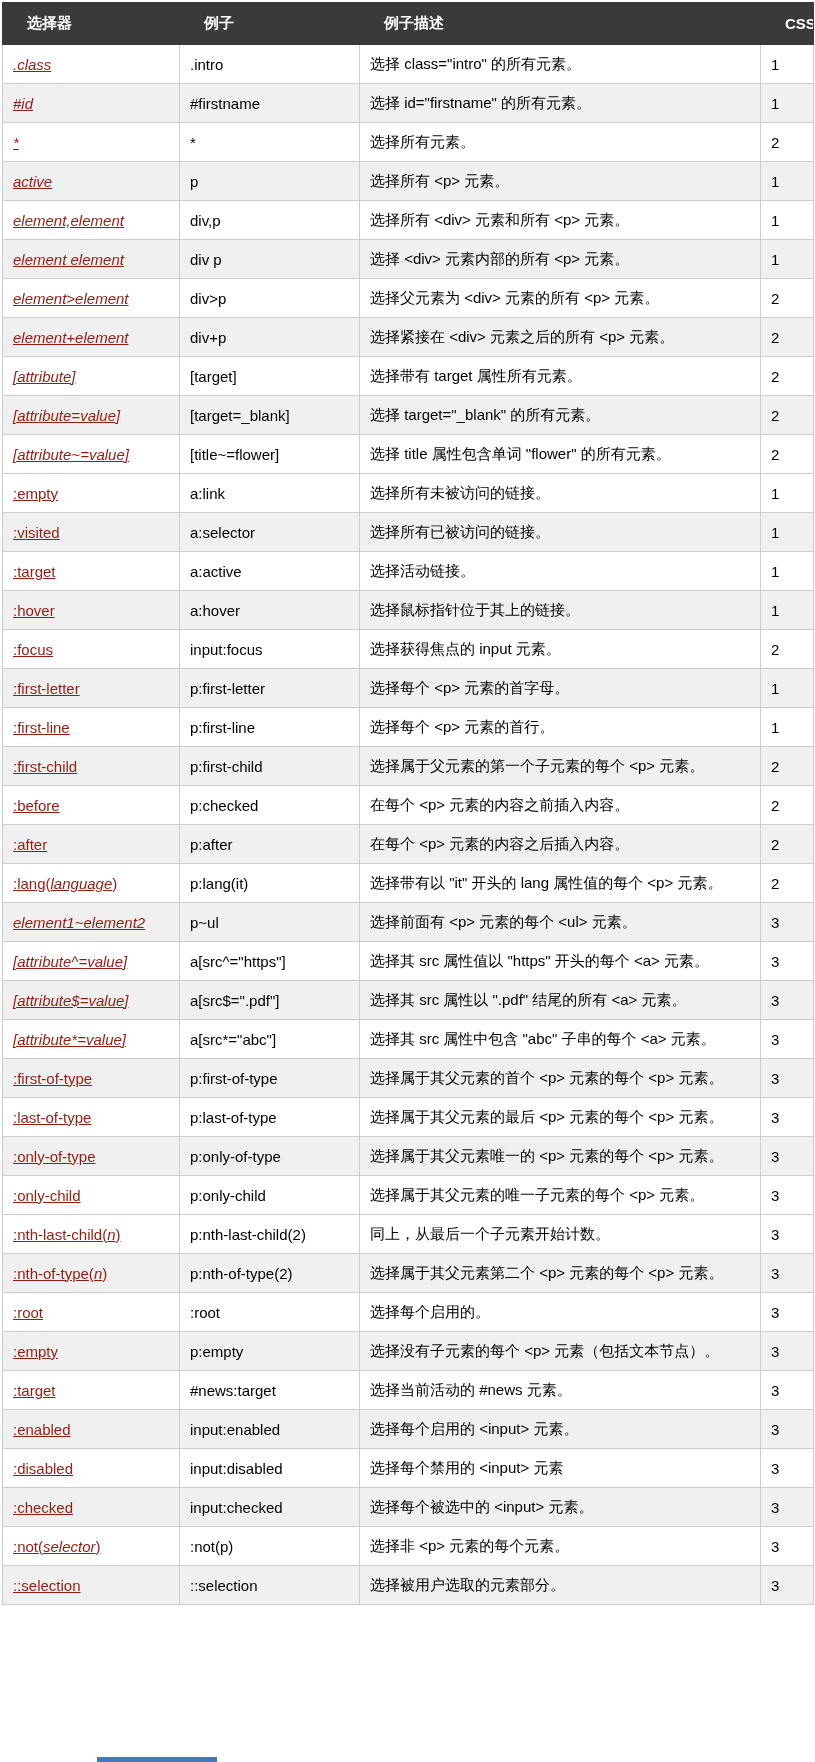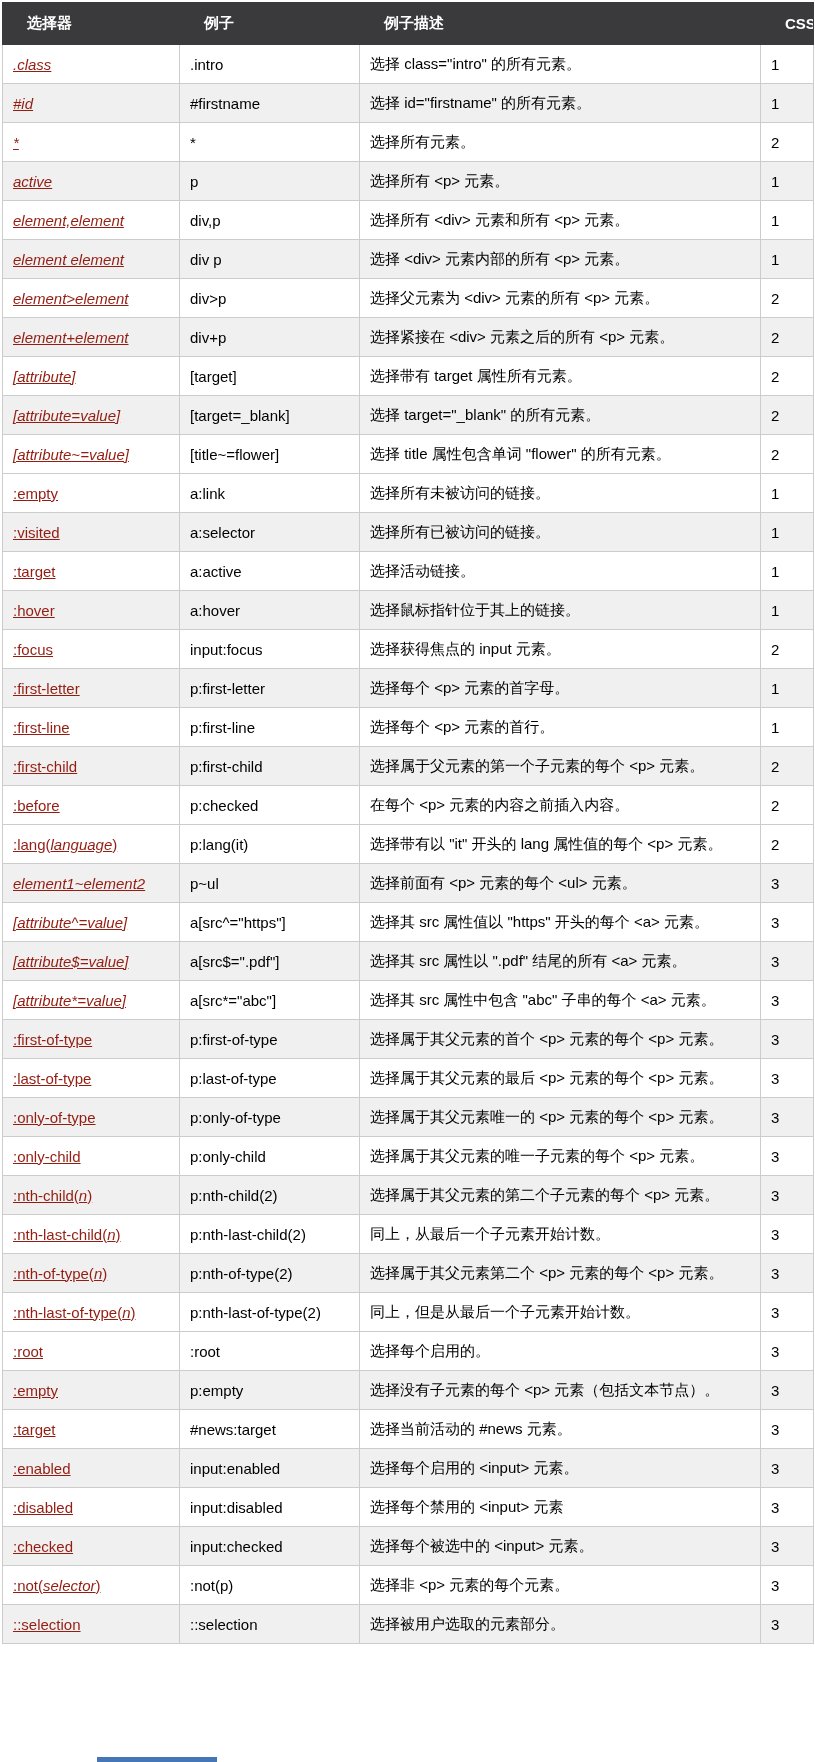--- a/index.html
+++ b/index.html
@@ -175,20 +175,26 @@
         <td>p:first-child</td>
         <td>选择属于父元素的第一个子元素的每个 &lt;p&gt; 元素。</td>
         <td>2</td>
       </tr>
       <tr>
         <td><a class="sel" href="#"><span class="up">:before</span></a></td>
         <td>p:checked</td>
         <td>在每个 &lt;p&gt; 元素的内容之前插入内容。</td>
         <td>2</td>
       </tr>
+      <tr class="alt">
+        <td><a class="sel" href="#"><span class="up">:after</span></a></td>
+        <td>p:after</td>
+        <td>在每个 &lt;p&gt; 元素的内容之后插入内容。</td>
+        <td>2</td>
+      </tr>
       <tr>
         <td><a class="sel" href="#"><span class="up">:lang(</span><span class="it">language</span><span class="up">)</span></a></td>
         <td>p:lang(it)</td>
         <td>选择带有以 "it" 开头的 lang 属性值的每个 &lt;p&gt; 元素。</td>
         <td>2</td>
       </tr>
       <tr class="alt">
         <td><a class="sel" href="#"><span class="it">element1~element2</span></a></td>
         <td>p~ul</td>
         <td>选择前面有 &lt;p&gt; 元素的每个 &lt;ul&gt; 元素。</td>
@@ -229,42 +235,30 @@
         <td>p:only-of-type</td>
         <td>选择属于其父元素唯一的 &lt;p&gt; 元素的每个 &lt;p&gt; 元素。</td>
         <td>3</td>
       </tr>
       <tr>
         <td><a class="sel" href="#"><span class="up">:only-child</span></a></td>
         <td>p:only-child</td>
         <td>选择属于其父元素的唯一子元素的每个 &lt;p&gt; 元素。</td>
         <td>3</td>
       </tr>
-      <tr class="alt">
-        <td><a class="sel" href="#"><span class="up">:nth-child(</span><span class="it">n</span><span class="up">)</span></a></td>
-        <td>p:nth-child(2)</td>
-        <td>选择属于其父元素的第二个子元素的每个 &lt;p&gt; 元素。</td>
-        <td>3</td>
-      </tr>
       <tr>
         <td><a class="sel" href="#"><span class="up">:nth-last-child(</span><span class="it">n</span><span class="up">)</span></a></td>
         <td>p:nth-last-child(2)</td>
         <td>同上，从最后一个子元素开始计数。</td>
         <td>3</td>
       </tr>
       <tr class="alt">
         <td><a class="sel" href="#"><span class="up">:nth-of-type(</span><span class="it">n</span><span class="up">)</span></a></td>
         <td>p:nth-of-type(2)</td>
         <td>选择属于其父元素第二个 &lt;p&gt; 元素的每个 &lt;p&gt; 元素。</td>
-        <td>3</td>
-      </tr>
-      <tr>
-        <td><a class="sel" href="#"><span class="up">:nth-last-of-type(</span><span class="it">n</span><span class="up">)</span></a></td>
-        <td>p:nth-last-of-type(2)</td>
-        <td>同上，但是从最后一个子元素开始计数。</td>
         <td>3</td>
       </tr>
       <tr>
         <td><a class="sel" href="#"><span class="up">:root</span></a></td>
         <td>:root</td>
         <td>选择每个启用的。</td>
         <td>3</td>
       </tr>
       <tr class="alt">
         <td><a class="sel" href="#"><span class="up">:empty</span></a></td>

